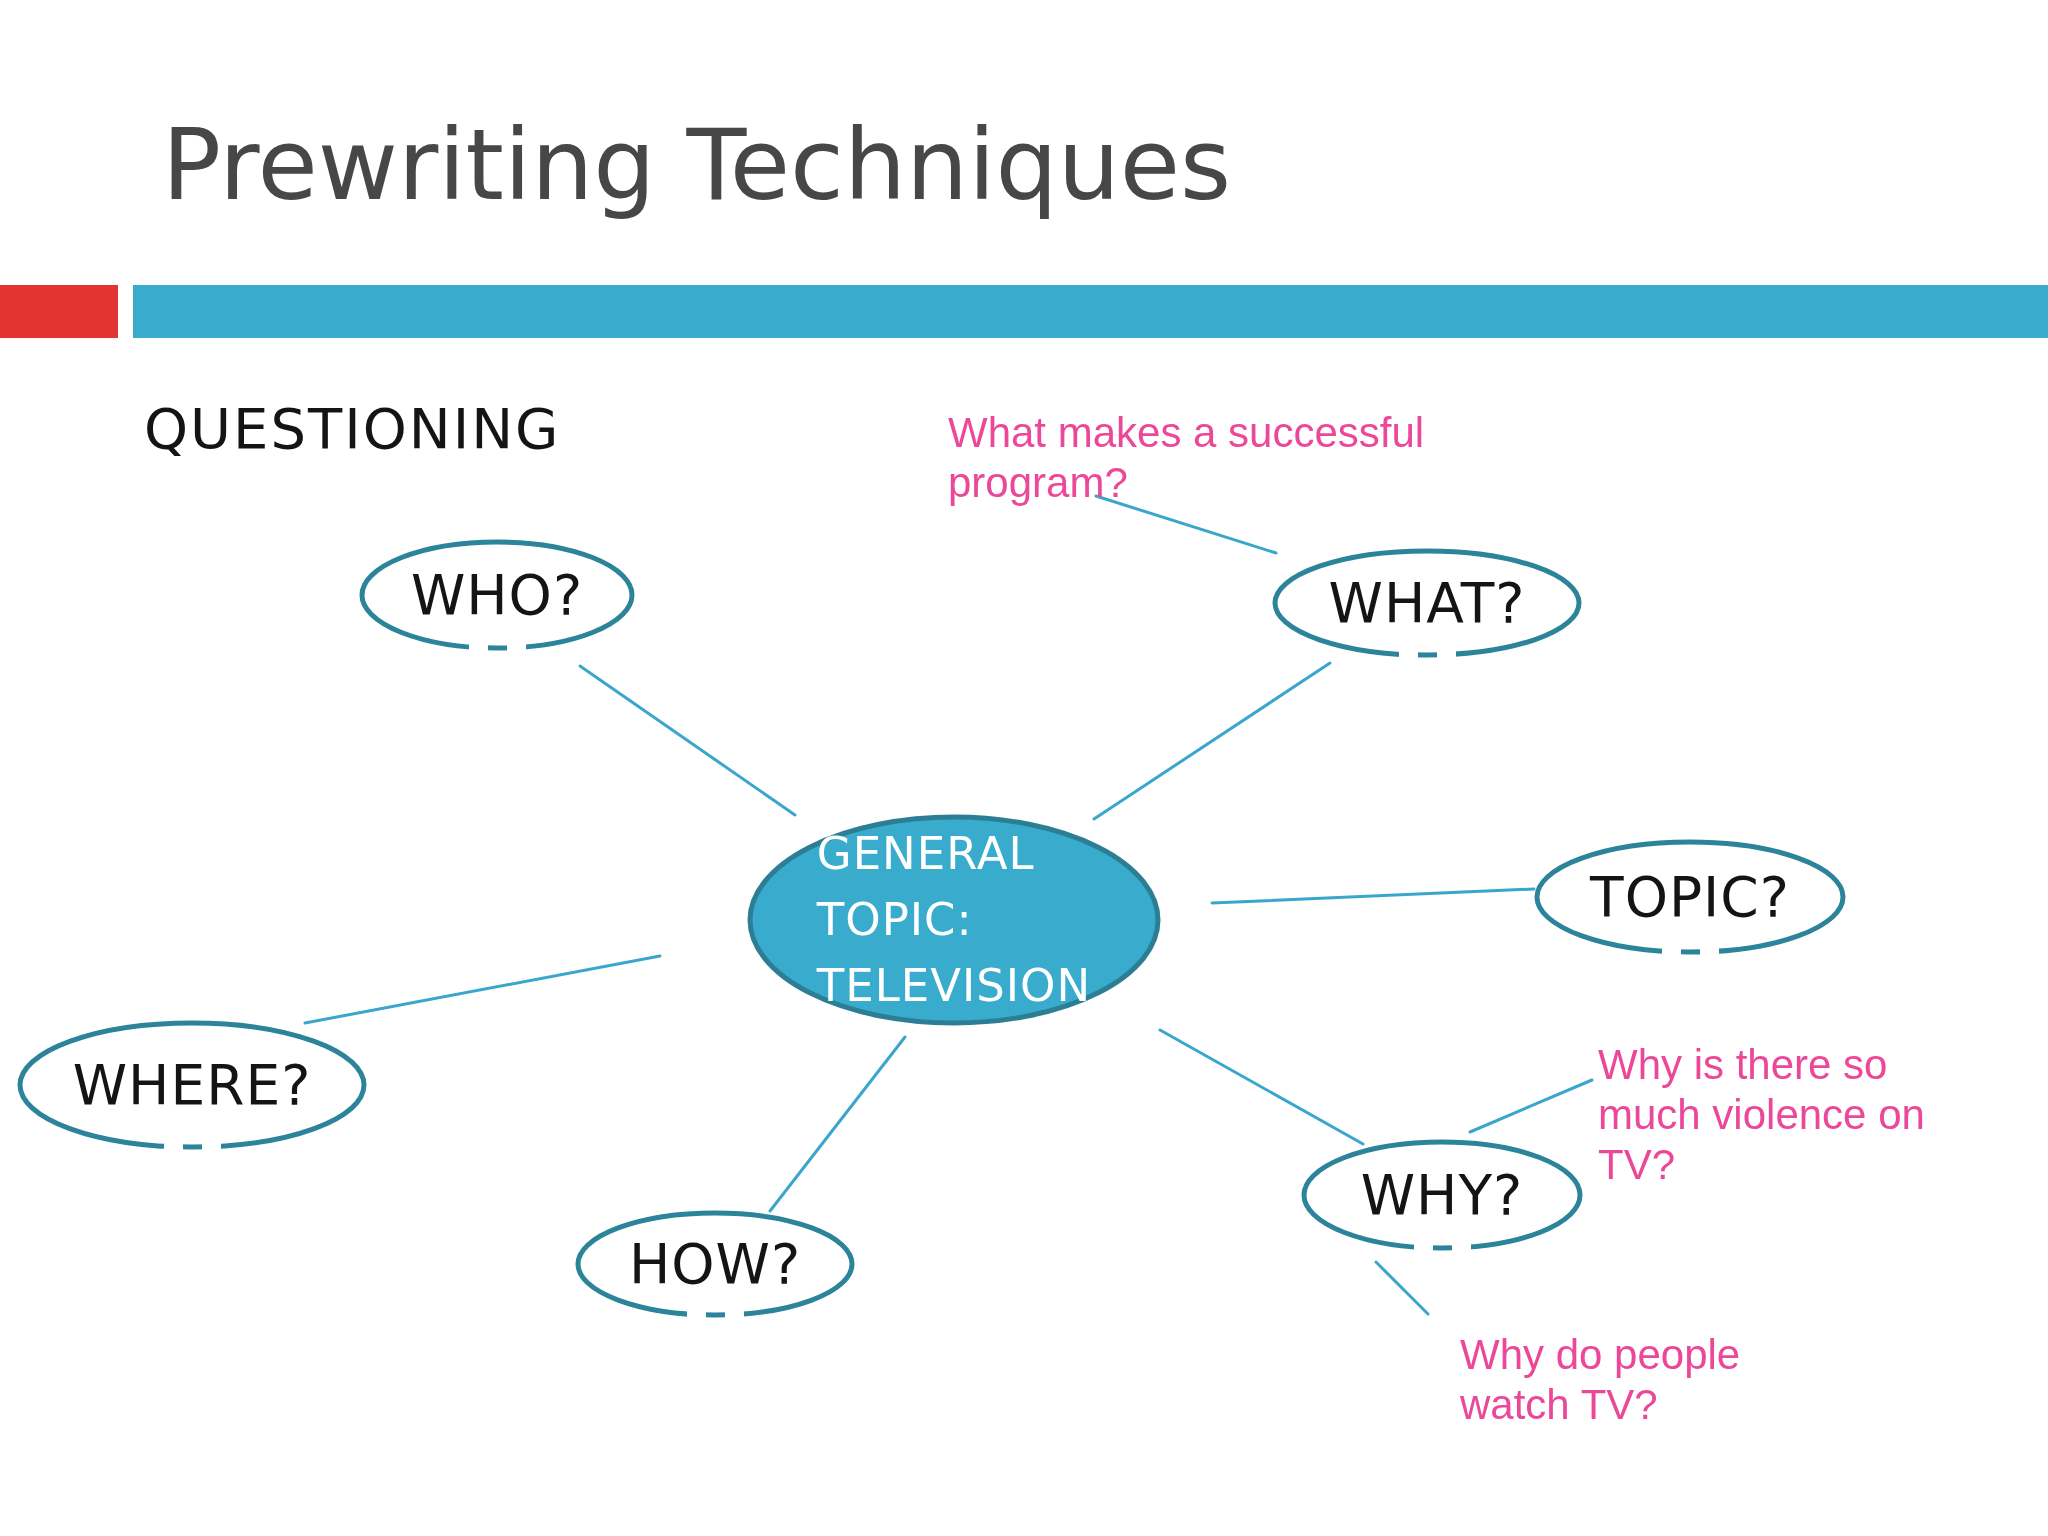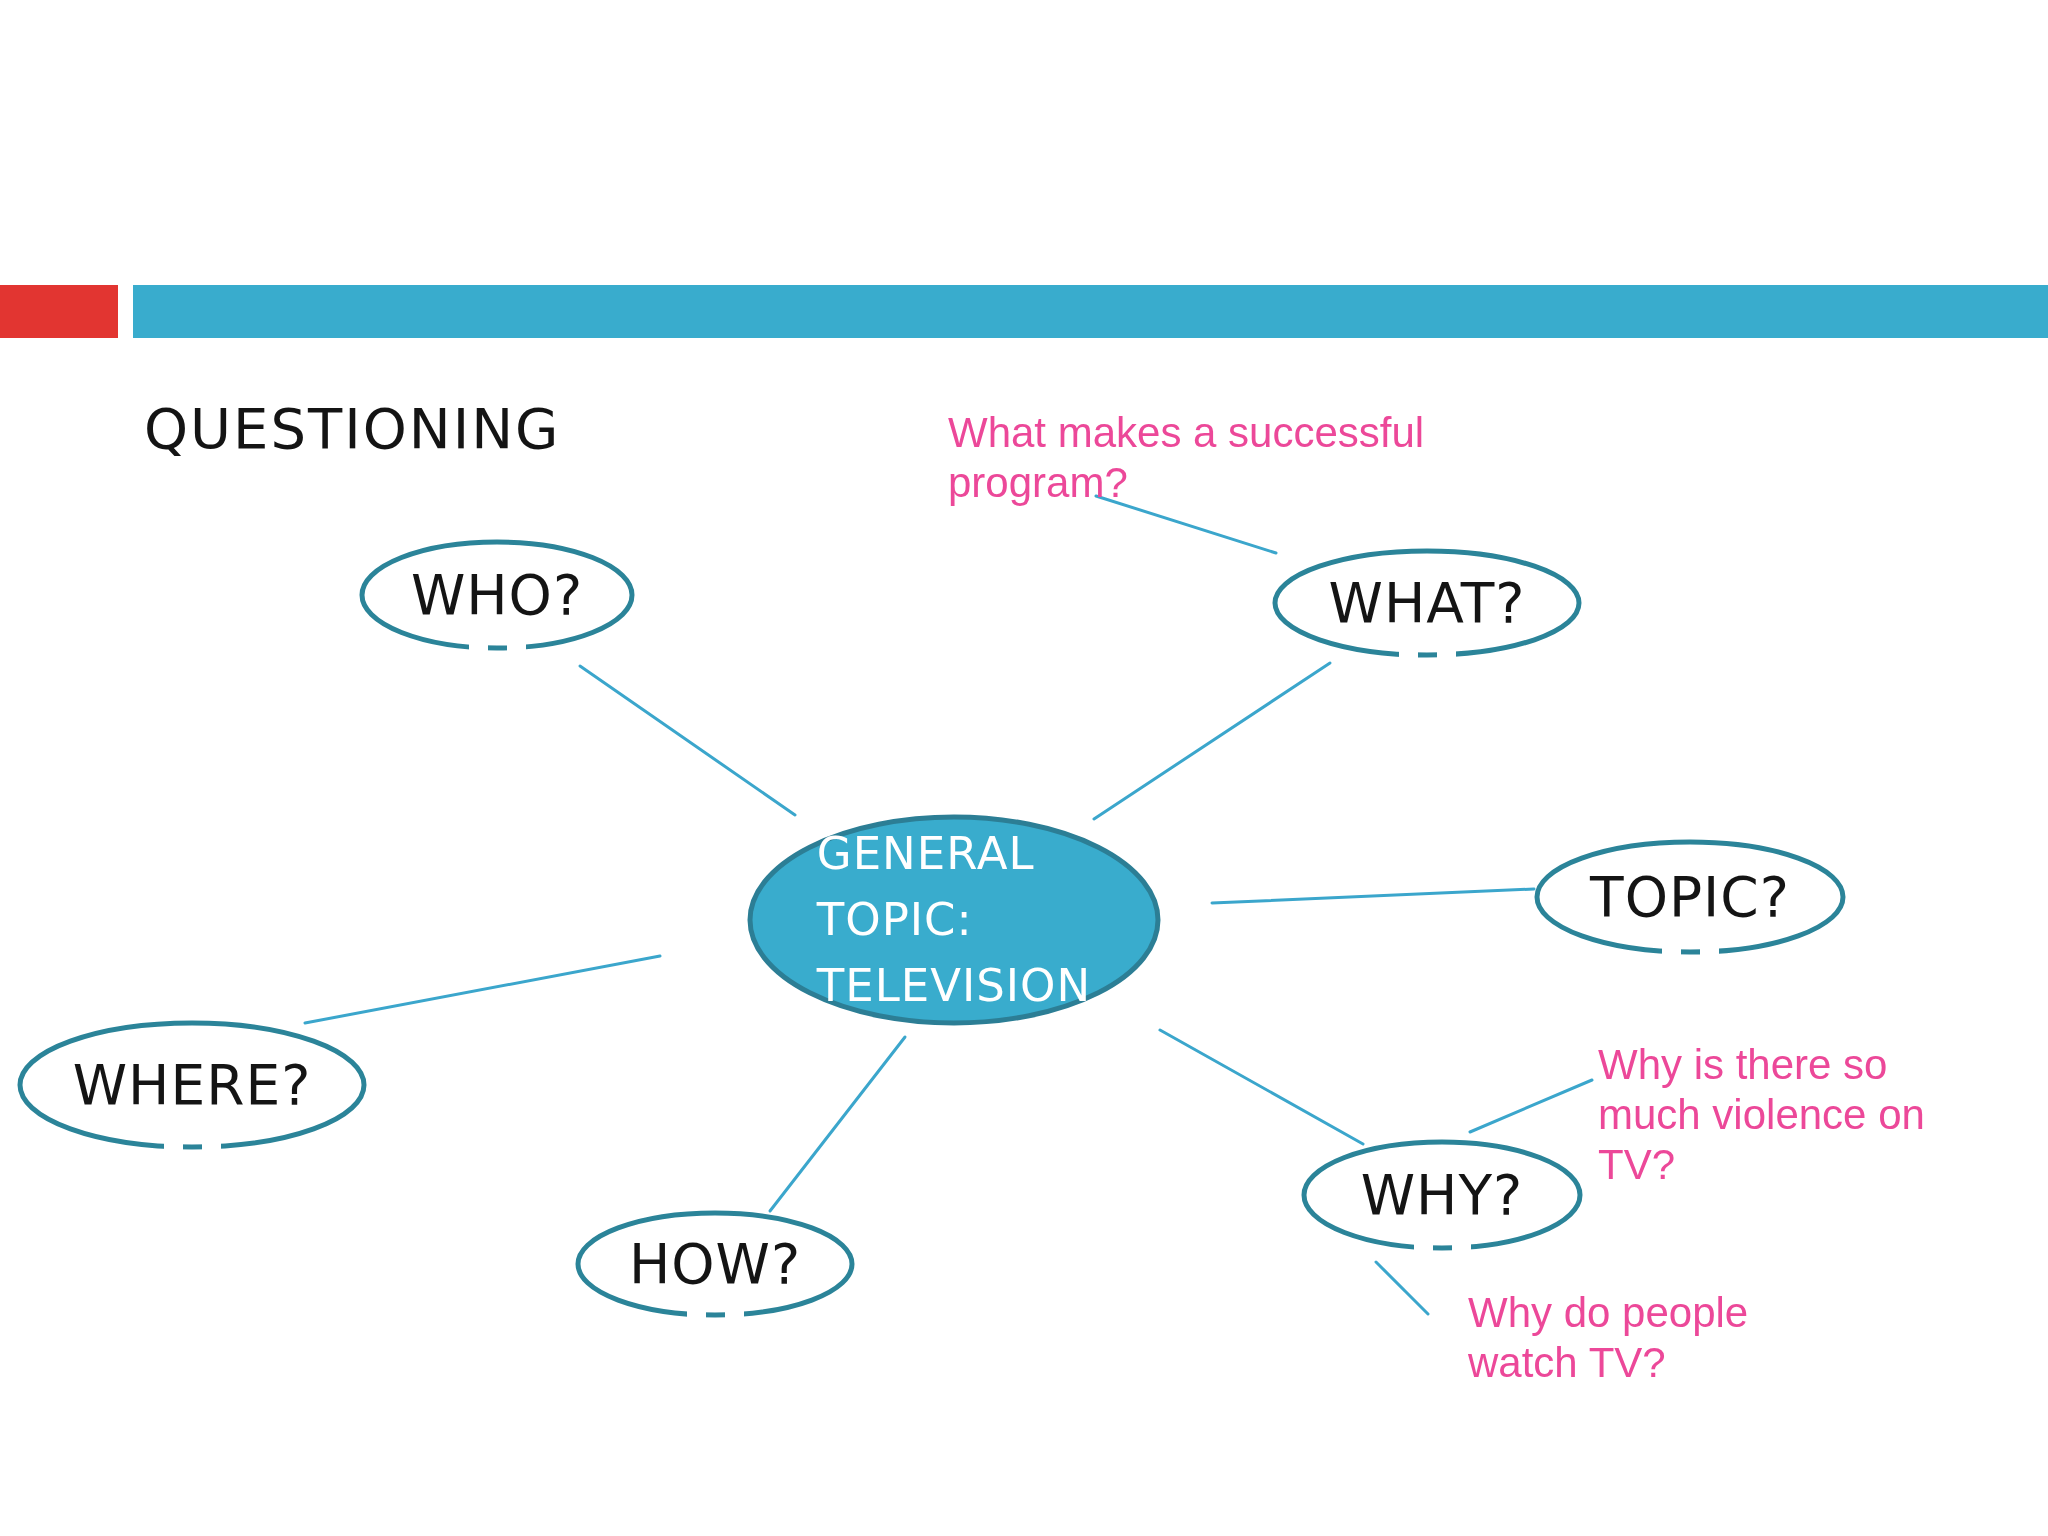--- a/index.html
+++ b/index.html
@@ -37,20 +37,21 @@
     position:absolute;
     font-family:"Liberation Sans",sans-serif;
     font-size:42px;line-height:50px;color:#ec4899;white-space:pre-line;
   }
 </style>
 </head>
 <body>
 
 <div class="slide">
 
+  <div class="slide-title">Prewriting Techniques</div>
   <div class="red-block"></div>
   <div class="teal-bar"></div>
 
   <div class="section-heading">QUESTIONING</div>
 
   <svg class="connectors" viewBox="0 0 2048 1536">
     <line x1="580" y1="666" x2="795" y2="815"></line>
     <line x1="1096" y1="496" x2="1276" y2="553"></line>
     <line x1="1094" y1="819" x2="1330" y2="663"></line>
     <line x1="1212" y1="903" x2="1534" y2="889"></line>
@@ -122,16 +123,16 @@
     <div class="central-label">GENERAL
 TOPIC:
 TELEVISION</div>
   </div>
 
   <div class="annotation" style="left:948px;top:408px;">What makes a successful
 program?</div>
   <div class="annotation" style="left:1598px;top:1040px;">Why is there so
 much violence on
 TV?</div>
-  <div class="annotation" style="left:1460px;top:1288px;margin-left:8px;">Why do people
+  <div class="annotation" style="left:1460px;top:1330px;">Why do people
 watch TV?</div>
 
 </div>
 
 </body></html>

